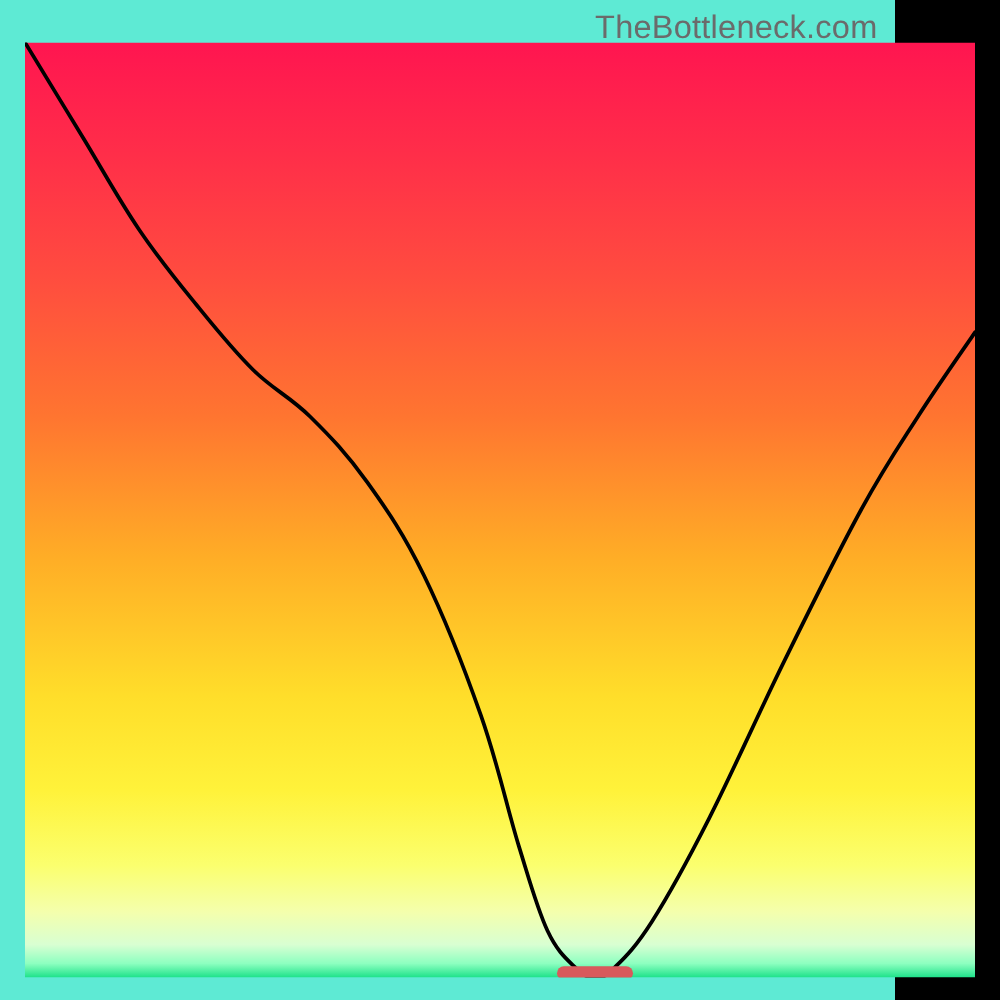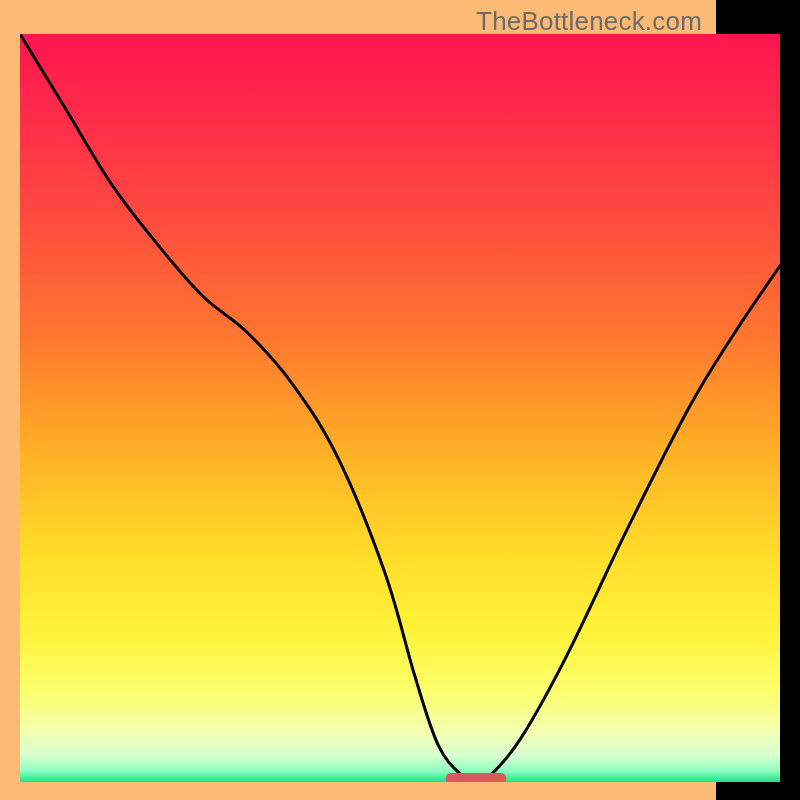--- a/index.html
+++ b/index.html
@@ -9,21 +9,21 @@
     height: 800px;
     background: #000;
     overflow: hidden;
   }
   .frame {
     position: absolute;
     left: 0;
     top: 0;
     width: 716px;
     height: 800px;
-    background: #fdba74;
+    background: #5eead4;
     text-align: center;
   }
   .watermark {
     position: absolute;
     top: 6px;
     right: 14px;
     color: #6b6b6b;
     font-family: Arial, Helvetica, sans-serif;
     font-size: 26px;
     font-weight: 400;

